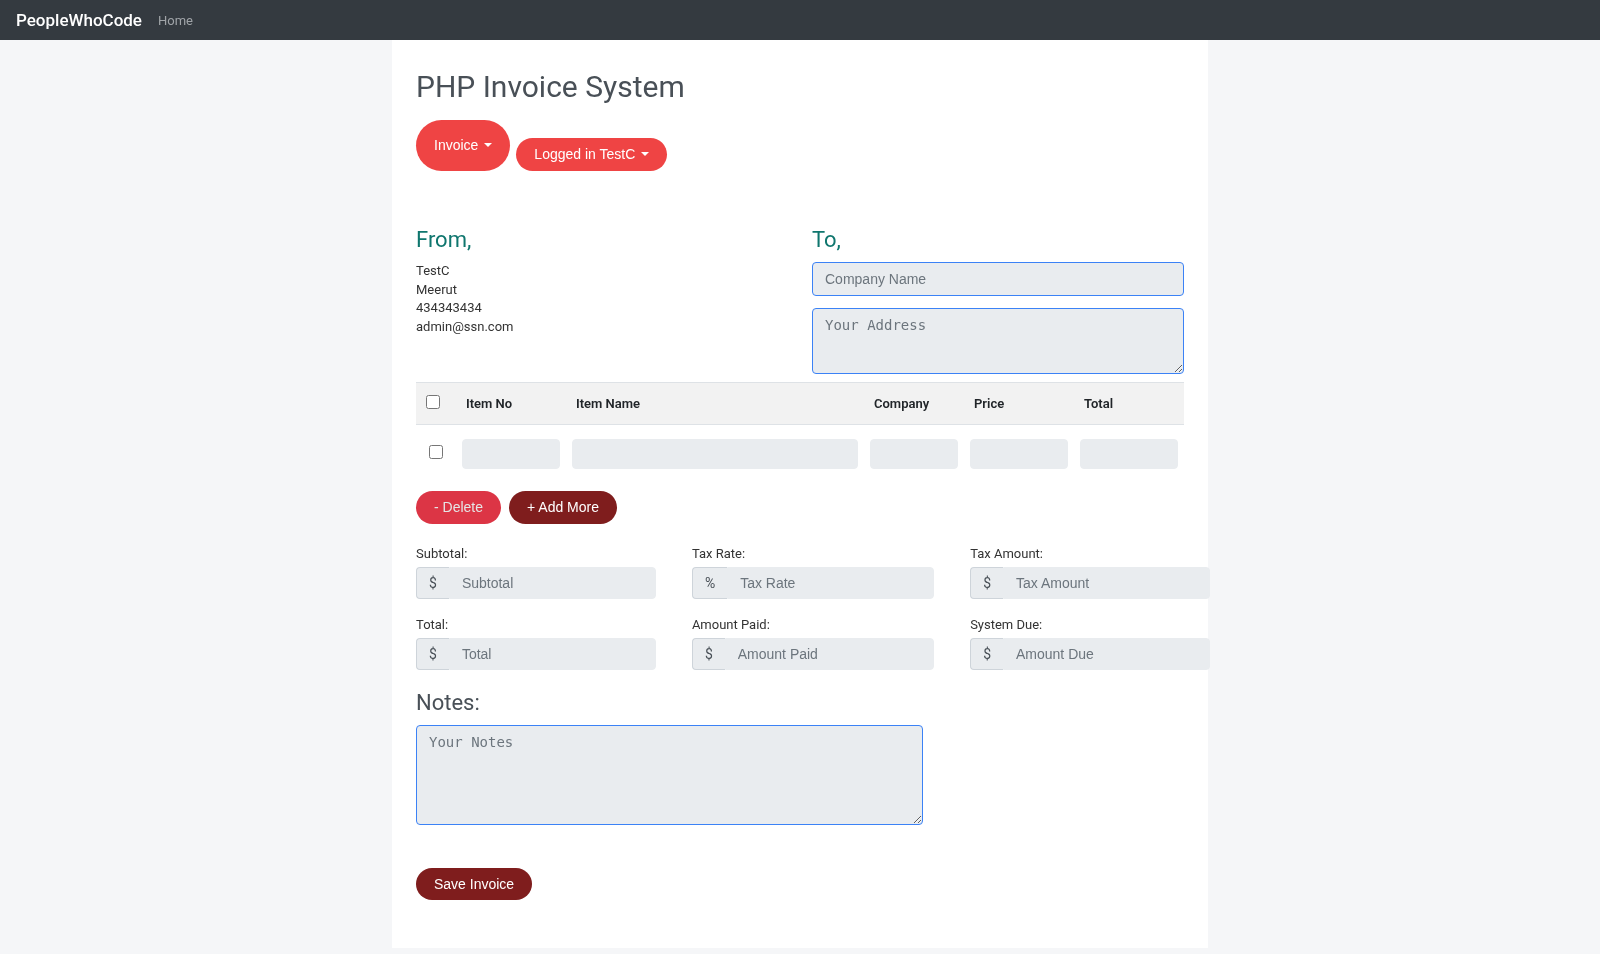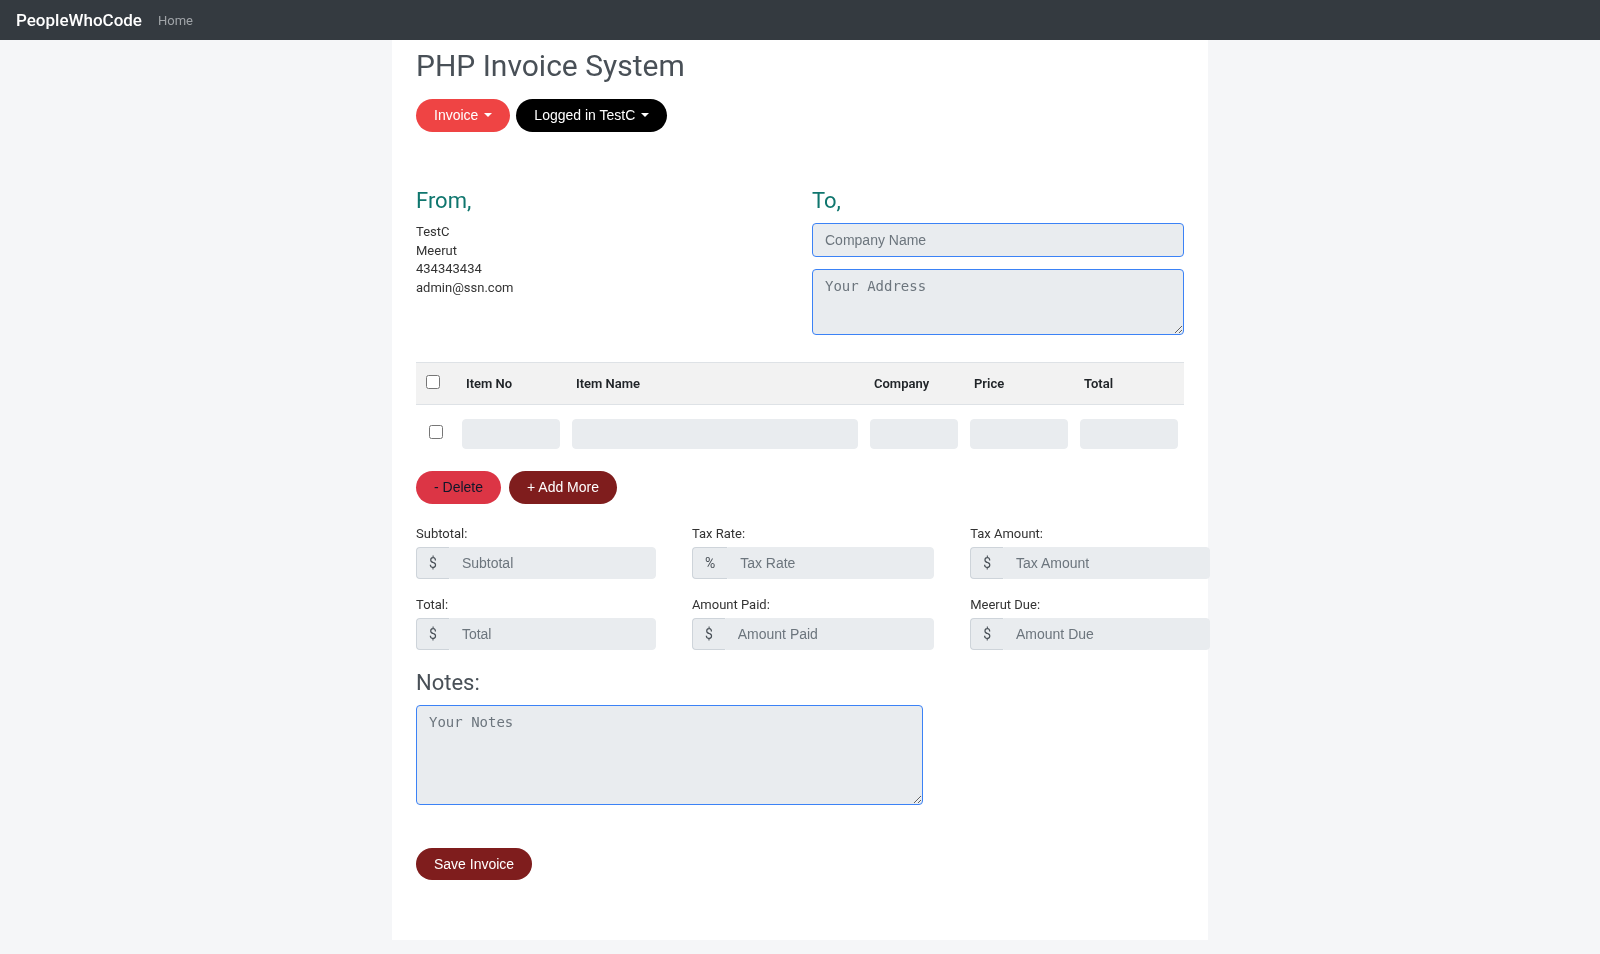--- a/index.html
+++ b/index.html
@@ -1,37 +1,37 @@
 <!DOCTYPE html>
 <html><head>
 <meta charset="utf-8">
 <style>
 * { box-sizing: border-box; margin: 0; padding: 0; }
 body { font-family: -apple-system, BlinkMacSystemFont, "Segoe UI", Roboto, "Helvetica Neue", Arial, sans-serif; background: #f5f6f8; font-size: 14px; color: #212529; }
 .navbar { background: #343a40; height: 40px; display: flex; align-items: center; padding: 0 16px; }
 .navbar-brand { color: #fff; font-size: 17px; font-weight: 500; margin-right: 16px; }
 .navbar-link { color: #a0a4a8; font-size: 13px; cursor: pointer; }
-.container { max-width: 816px; margin: 0 auto; background: #fff; padding: 8px 24px 48px 24px; min-height: 900px; }
+.container { max-width: 816px; margin: 0 auto; background: #fff; padding: 29px 24px 48px 24px; min-height: 900px; }
 h1.page-title { font-size: 30px; font-weight: 400; color: #495057; margin-bottom: 16px; }
 .btn { display: inline-flex; align-items: center; padding: 8px 18px; border-radius: 30px; border: none; font-size: 14px; cursor: pointer; line-height: 1.2; }
 .btn-primary { background: #ef4444; color: #fff; }
-.btn-secondary { background: #000000; color: #fff; }
-.btn-danger { background: #dc3545; color: #0f172a; }
+.btn-secondary { background: #ef4444; color: #fff; margin-top: 18px; }
+.btn-danger { background: #dc3545; color: #e5e5e5; }
 .btn-success { background: #7f1d1d; color: #fff; }
 .btn-group { display: flex; gap: 6px; }
 .caret { display: inline-block; width: 0; height: 0; margin-left: 6px; vertical-align: middle; border-top: 4px solid; border-right: 4px solid transparent; border-left: 4px solid transparent; }
 .section-row { display: flex; gap: 24px; margin-top: 56px; }
 .col { flex: 1; }
 h3.section-head { font-size: 22px; font-weight: 400; color: #0f766e; margin-bottom: 10px; }
 .from-info { font-size: 13px; color: #333; line-height: 1.45; }
 .form-control { width: 100%; background: #e9ecef; border: 1px solid #3b82f6; border-radius: 4px; padding: 8px 12px; font-size: 14px; color: #495057; }
 .form-control::placeholder { color: #6c757d; }
 textarea.form-control { resize: vertical; }
 .to-inputs { display: flex; flex-direction: column; gap: 12px; }
-.items-table { width: 100%; margin-top: 27px; border-collapse: collapse; }
+.items-table { width: 100%; margin-top: 8px; border-collapse: collapse; }
 .items-table thead tr { background: #f2f2f2; border-top: 1px solid #dee2e6; border-bottom: 1px solid #dee2e6; }
 .items-table th { text-align: left; font-size: 13px; font-weight: 600; padding: 12px 10px; }
 .items-table td { padding: 14px 6px; vertical-align: middle; }
 .items-table input[type="text"] { width: 100%; background: #e9ecef; border: 1px solid #e9ecef; border-radius: 4px; padding: 6px 10px; height: 30px; }
 .items-table input[type="checkbox"] { width: 14px; height: 14px; }
 .th-check { width: 40px; text-align: center; }
 .th-itemno { width: 110px; }
 .th-itemname { }
 .th-qty { width: 100px; }
 .th-price { width: 110px; }
@@ -146,21 +146,21 @@
       </div>
     </div>
     <div class="total-field">
       <label>Amount Paid:</label>
       <div class="input-group">
         <span class="input-group-prepend">$</span>
         <input type="text" placeholder="Amount Paid" style="">
       </div>
     </div>
     <div class="total-field">
-      <label>Meerut Due:</label>
+      <label>System Due:</label>
       <div class="input-group">
         <span class="input-group-prepend">$</span>
         <input type="text" placeholder="Amount Due" style="">
       </div>
     </div>
   </div>
 
   <div class="notes-section">
     <h3>Notes:</h3>
     <textarea class="form-control" placeholder="Your Notes" style=""></textarea>

